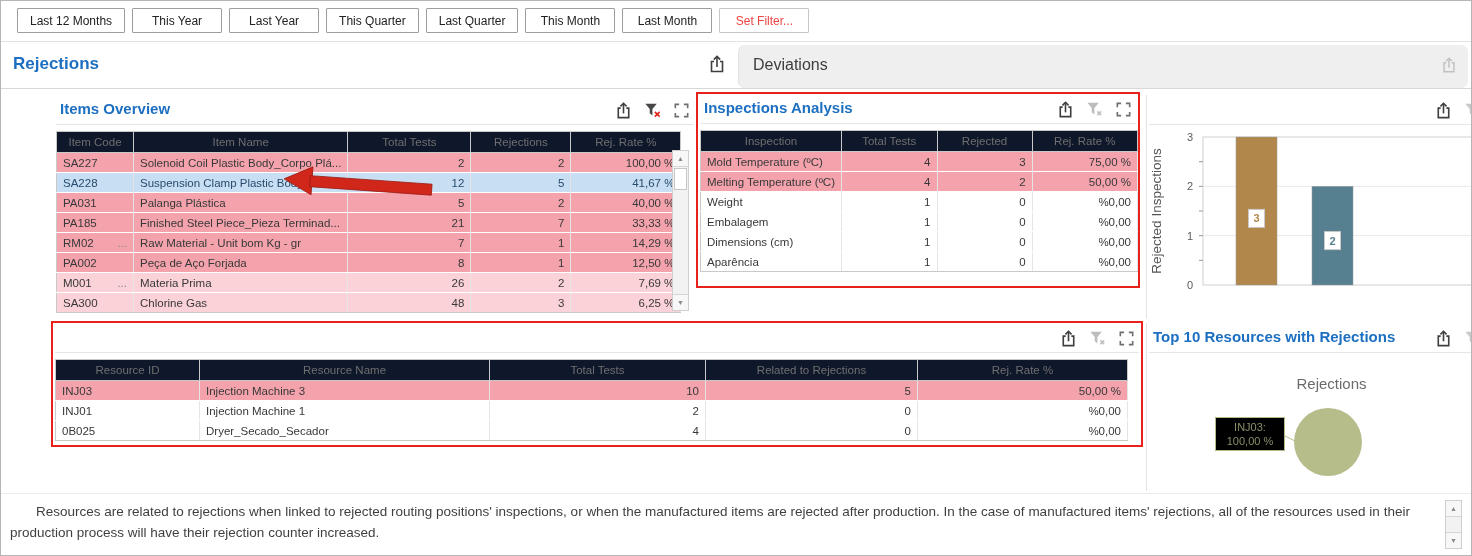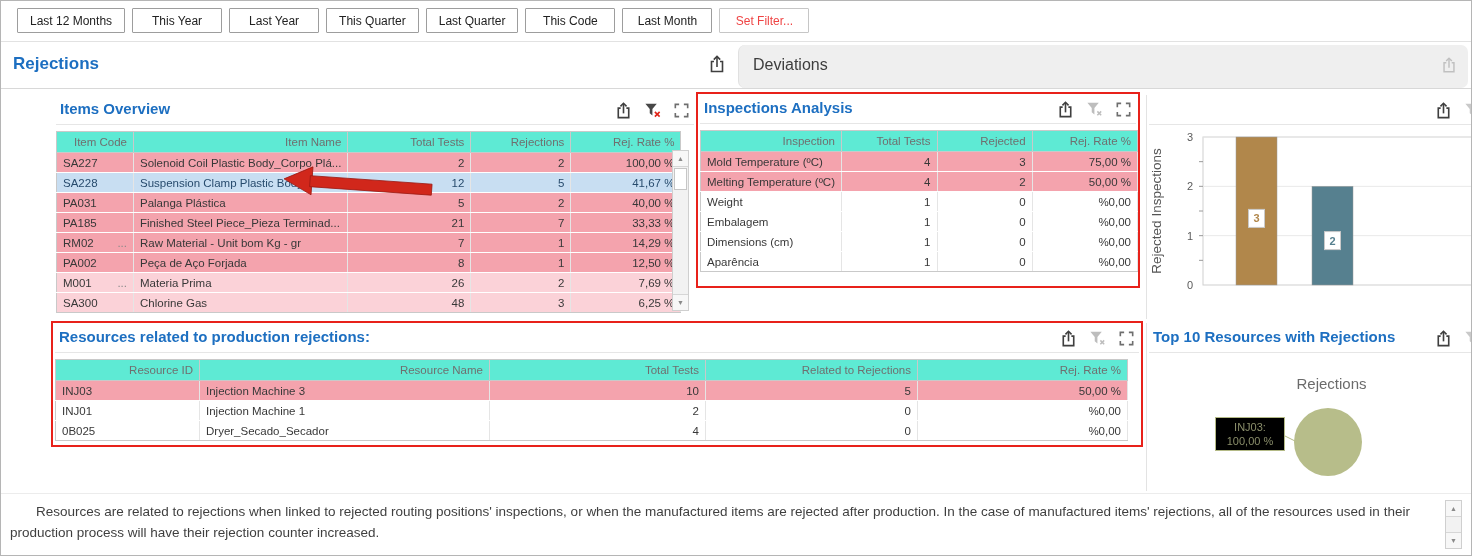--- a/index.html
+++ b/index.html
@@ -38,22 +38,22 @@
 
   #items-panel      { left:6px;    top:94px;  width:642px;  height:224px; }
   #inspections-panel{ left:648px;  top:91px;  width:444px;  height:196px; border:2px solid #e8211a; }
   #bar-panel        { left:1098px; top:94px;  width:370px;  height:224px; border-left:1px solid #e3e3e3; }
   #resources-panel  { left:3px;    top:320px; width:1092px; height:126px; border:2px solid #e8211a; }
   #pie-panel        { left:1098px; top:322px; width:370px;  height:168px; border-left:1px solid #e3e3e3; }
 
   
   table.grid { border-collapse:collapse; table-layout:fixed; margin:6px 0 0 2px;
                font-size:11.5px; color:#383838; }
-  table.grid th { font-weight:400; color:#6f6f6f; text-align:right; height:21px;
-                  padding:0 6px; border:1px solid #c9c9c9; border-left:none; background:#5eead4;
+  table.grid th { font-weight:400; color:#6f6f6f; text-align:center; height:21px;
+                  padding:0 6px; border:1px solid #c9c9c9; border-left:none; background:#0f172a;
                   white-space:nowrap; overflow:hidden; cursor:pointer; }
   table.grid th:first-child { border-left:1px solid #c9c9c9; }
   table.grid td { height:20px; padding:0 6px; white-space:nowrap; overflow:hidden;
                   border-right:1px solid rgba(0,0,0,0.10); border-bottom:1px solid #fff; }
   table.grid tr td:first-child { border-left:1px solid #c9c9c9; }
   table.grid tbody tr:last-child td { border-bottom:1px solid #c9c9c9; }
   table.grid td.num, table.grid th.num-h { text-align:right; }
   tr.hl-strong td   { background:#f4a3ad; }
   tr.hl-light  td   { background:#fbd2d8; }
   tr.hl-selected td { background:#c8def2; color:#274b6d; }
@@ -106,21 +106,21 @@
 <body>
 
 <div class="screen">
 
   <div class="toolbar">
     <button class="tbtn">Last 12 Months</button>
     <button class="tbtn">This Year</button>
     <button class="tbtn">Last Year</button>
     <button class="tbtn">This Quarter</button>
     <button class="tbtn">Last Quarter</button>
-    <button class="tbtn">This Code</button>
+    <button class="tbtn">This Month</button>
     <button class="tbtn">Last Month</button>
     <button class="tbtn ghost">Set Filter...</button>
   </div>
   <div class="top-divider"></div>
 
   <div class="titlebar">
     <div class="page-title">Rejections</div>
     <span class="title-export">
       <svg width="20" height="20" viewBox="0 0 20 20">
           <g fill="none" stroke="#3f3f3f" stroke-width="1.6">
@@ -393,21 +393,20 @@
         <rect x="101.5" y="84.4" width="16" height="18" fill="#fff" stroke="#c9c9c9" stroke-width="1"></rect>
         <text x="109.5" y="97.4" text-anchor="middle" font-size="11" fill="#b1874b" font-weight="bold" font-family="Liberation Sans, sans-serif">3</text>
         <rect x="165" y="61.33333333333334" width="41" height="98.66666666666666" fill="#56808f" stroke="#9b9b9b" stroke-width="0.5"></rect>
         <rect x="177.5" y="106.60000000000001" width="16" height="18" fill="#fff" stroke="#c9c9c9" stroke-width="1"></rect>
         <text x="185.5" y="119.60000000000001" text-anchor="middle" font-size="11" fill="#56808f" font-weight="bold" font-family="Liberation Sans, sans-serif">2</text>
       </svg>
   </div>
 
   <div class="panel" id="resources-panel">
     <div class="panel-head">
-      <span class="panel-title">Resources related to production rejections:</span>
       <span class="icon-row">
         <span class="icon-btn">
           <svg width="19" height="19" viewBox="0 0 20 20">
               <g fill="none" stroke="#3f3f3f" stroke-width="1.7">
                 <path d="M7 7.5H4.5v10h11v-10H13"></path>
                 <path d="M10 13V3"></path>
                 <path d="M6.8 5.6 10 2.4l3.2 3.2"></path>
               </g>
             </svg>
         </span>

